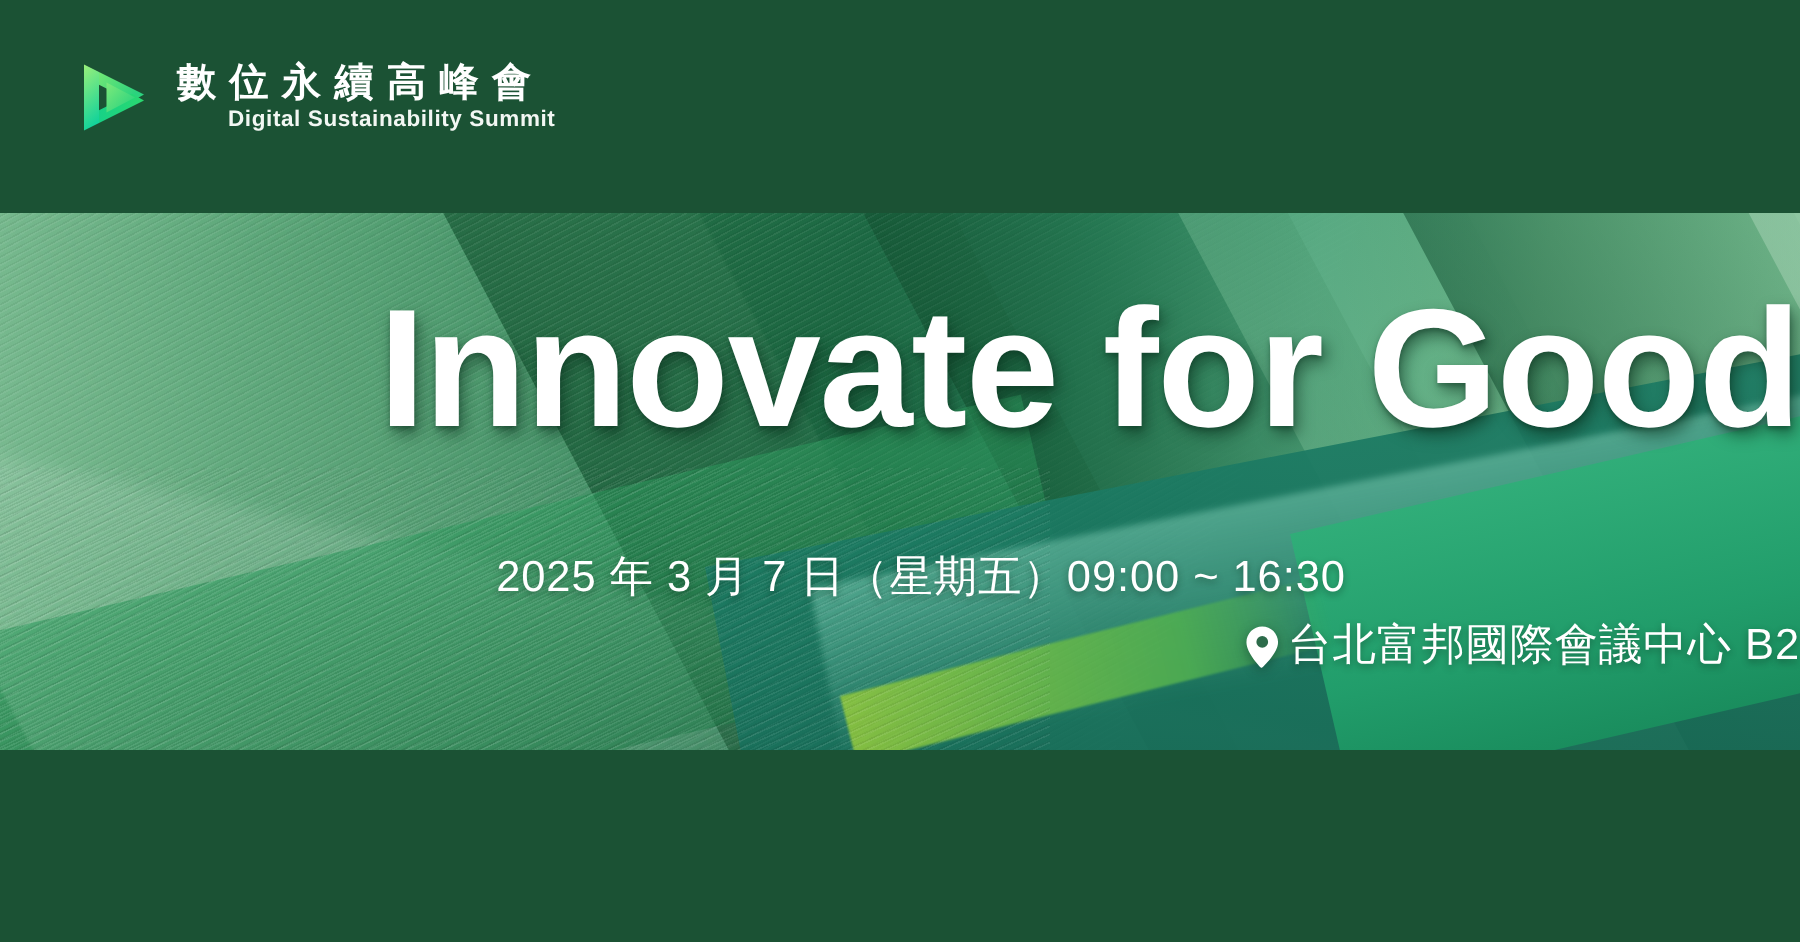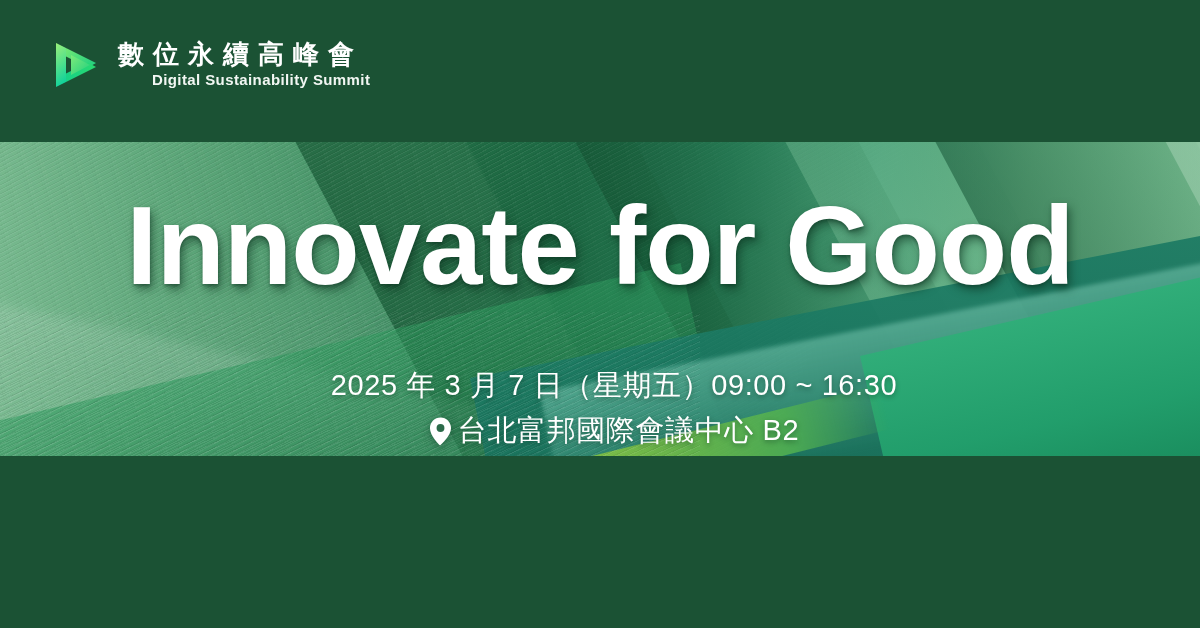--- a/index.html
+++ b/index.html
@@ -6,21 +6,21 @@
   * { margin:0; padding:0; box-sizing:border-box; }
   html,body {
     width:1200px; height:628px;
     background:#1b5234;
     font-family:"Liberation Sans","DejaVu Sans",sans-serif;
     overflow:hidden;
   }
 
   .page {
     position:relative;
-    width:1200px; height:456px;
+    width:1200px; height:628px;
     background:#1b5234;
     overflow:hidden;
   }
 
   
   .topbar {
     position:absolute; left:0; top:0;
     width:1200px; height:142px;
     background:#1b5234;
     z-index:6;
@@ -179,21 +179,21 @@
       rgba(0,0,0,0) 5px);
     opacity:.7;
   }
 
   
   .hero-content {
     position:absolute; inset:0; z-index:5;
   }
   .headline {
     position:absolute; left:0; right:0; top:48px;
-    text-align:center;
+    text-align:right;
     color:#ffffff;
     font-size:112px;
     font-weight:700;
     letter-spacing:-1px;
     line-height:1;
     white-space:nowrap;
     text-shadow:
       3px 5px 10px rgba(10,45,28,.55),
       0 2px 3px rgba(10,45,28,.35);
   }
@@ -206,21 +206,21 @@
     color:#ffffff;
     font-size:29px;
     font-weight:400;
     letter-spacing:.6px;
     line-height:1.32;
     white-space:nowrap;
     text-shadow:0 2px 5px rgba(10,45,28,.45);
   }
   .meta-venue {
     margin-top:8px;
-    display:flex; align-items:center; justify-content:center; gap:6px;
+    display:flex; align-items:center; justify-content:flex-end; gap:6px;
     color:#ffffff;
     font-size:29px;
     font-weight:400;
     letter-spacing:.6px;
     line-height:1.3;
     white-space:nowrap;
     text-shadow:0 2px 5px rgba(10,45,28,.45);
   }
   .pin-icon { width:23px; height:29px; flex:none; display:block;
     filter:drop-shadow(0 2px 4px rgba(10,45,28,.45)); }

